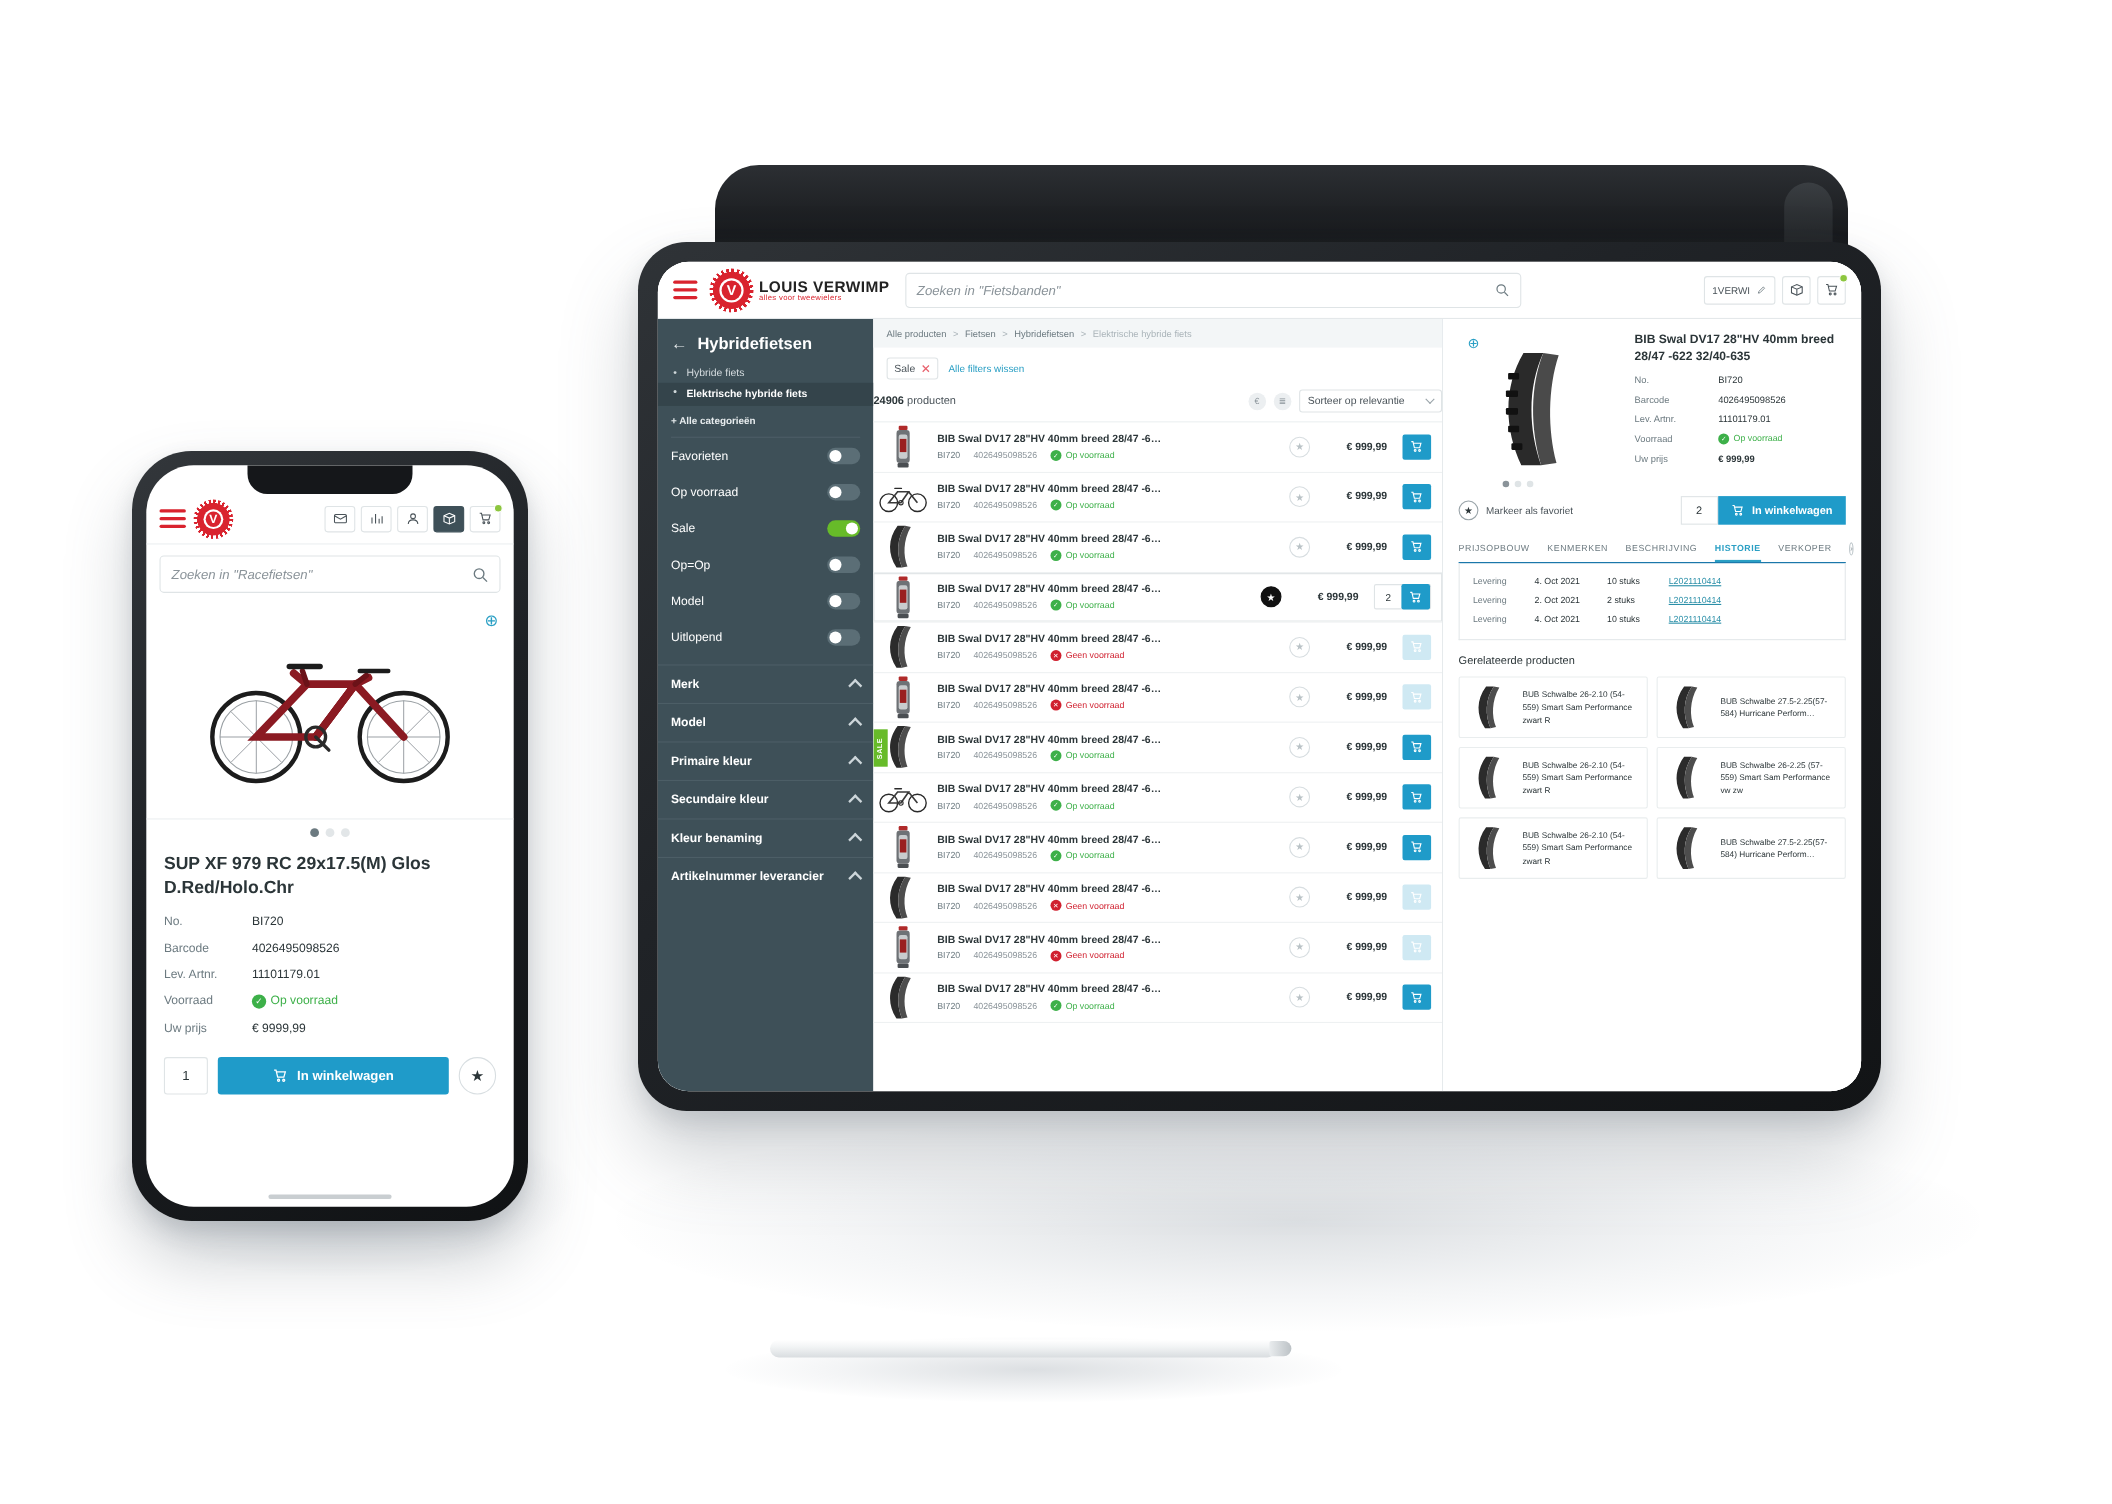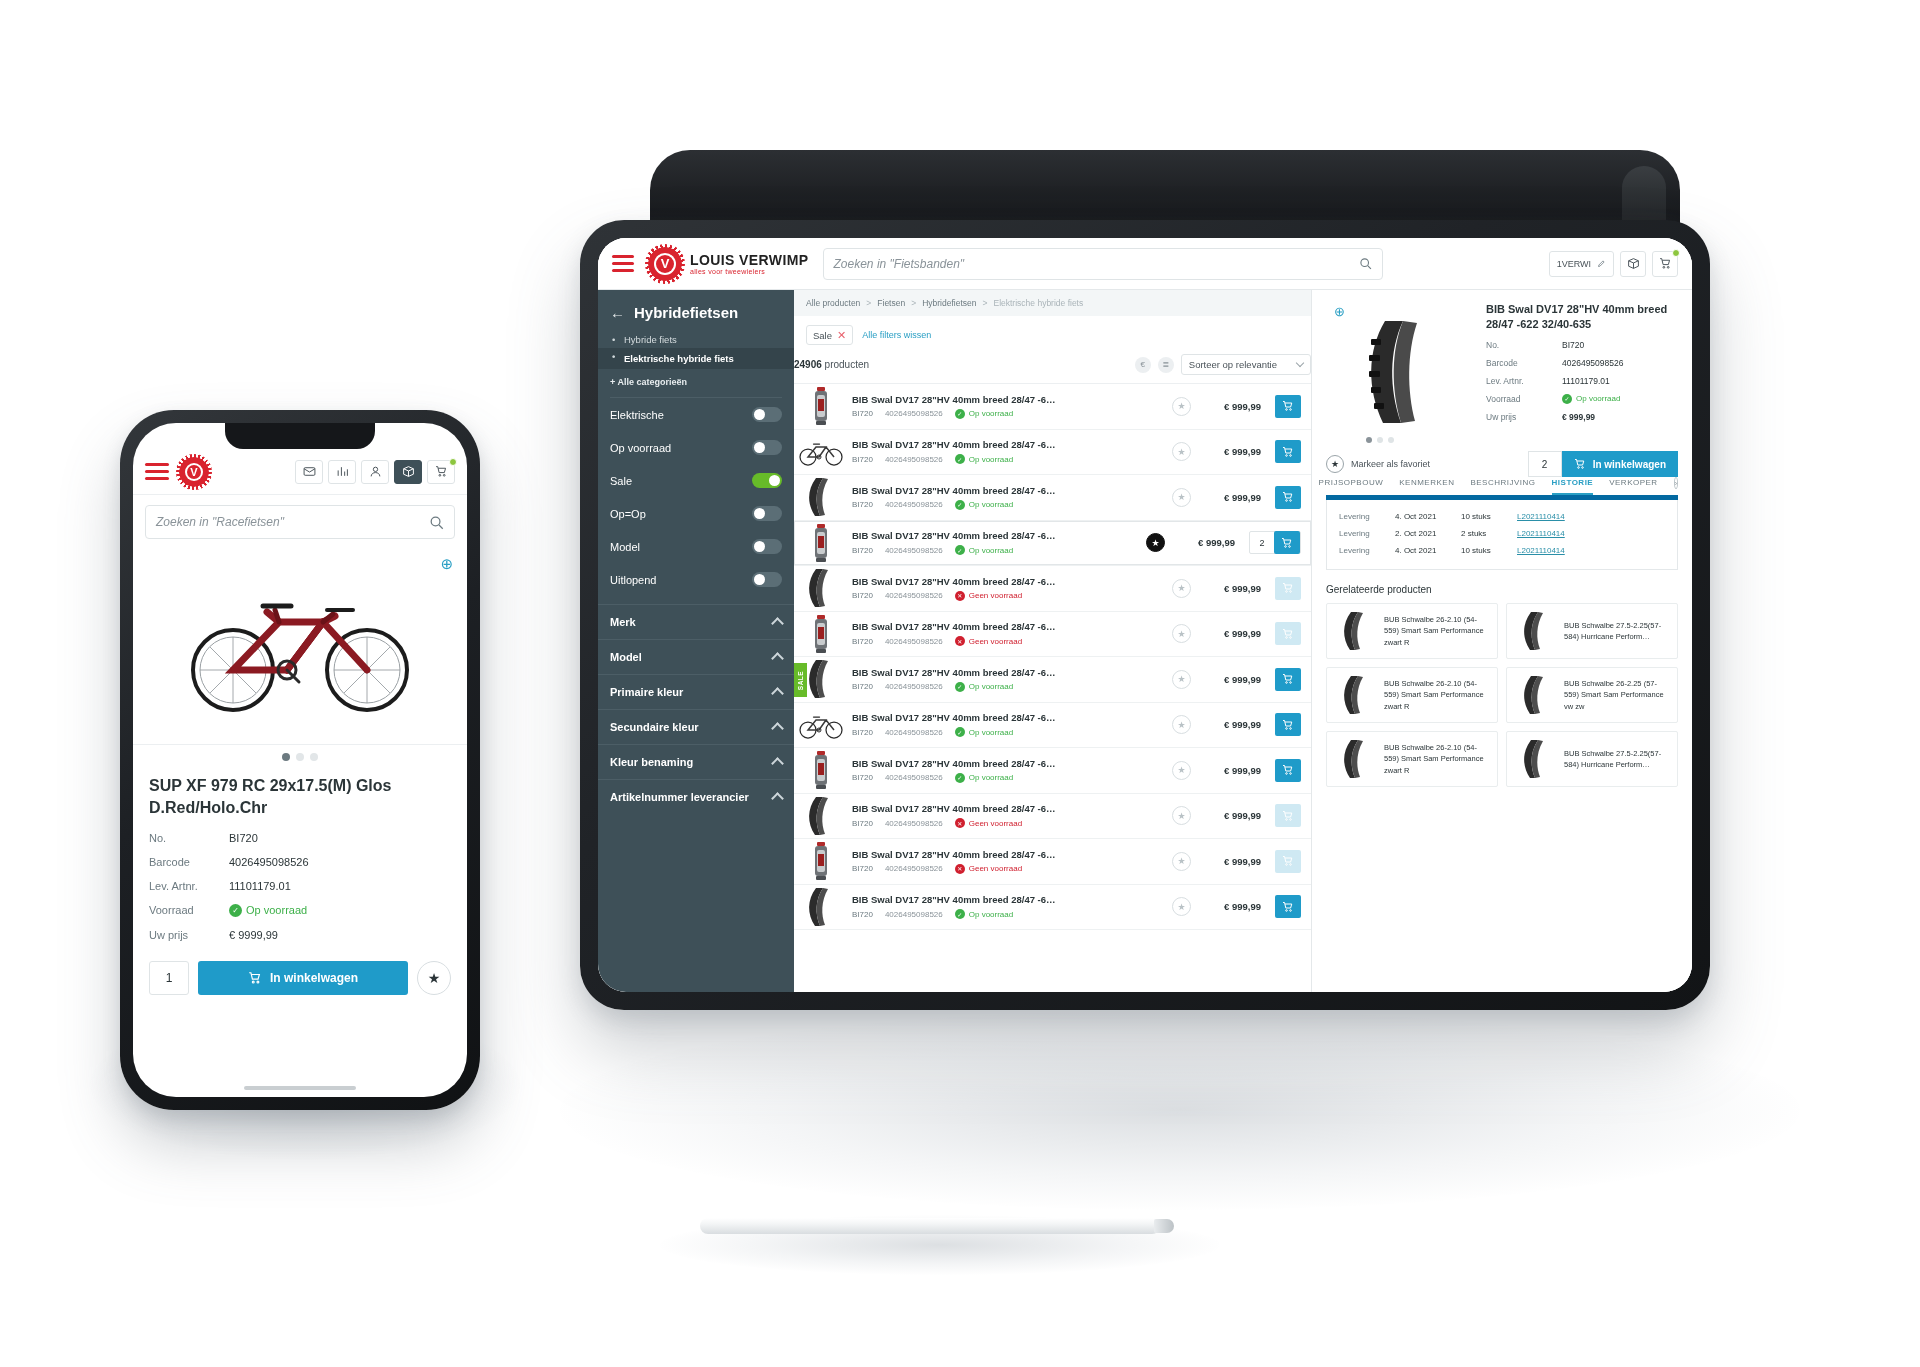--- a/index.html
+++ b/index.html
@@ -176,21 +176,21 @@
   .det-title { font-size:11px; font-weight:bold; color:#2b3538; line-height:1.35; }
   .spec { display:flex; margin-top:8px; font-size:8.5px; }
   .spec .k { width:76px; color:#6c7a80; }
   .spec .v { color:#2b3538; }
   .det-actions { display:flex; align-items:center; margin-top:14px; }
   .markfav { display:flex; align-items:center; gap:7px; font-size:9px; color:#4a5359; }
   .markfav .circ { width:18px; height:18px; border-radius:50%; border:1px solid #9aa4a9; display:flex; align-items:center; justify-content:center; font-size:9px; color:#2b3538; }
   .det-actions .right { margin-left:auto; display:flex; align-items:center; }
   .qty2 { width:34px; height:26px; border:1px solid #dfe4e6; display:flex; align-items:center; justify-content:center; font-size:10px; color:#2b3538; }
   .addcart { height:26px; background:#1f9bc9; color:#fff; font-size:10px; font-weight:bold; display:flex; align-items:center; gap:7px; padding:0 12px; }
-  .tabs { display:flex; align-items:center; gap:16px; border-bottom:5px solid #0369a1;justify-content:flex-end; }
+  .tabs { display:flex; align-items:center; gap:16px; margin-top:16px; border-bottom:1px solid #0369a1; }
   .tab { font-size:8px; color:#6c7a80; letter-spacing:0.5px; padding-bottom:6px; border-bottom:2px solid transparent; }
   .tab.active { color:#2a9fc4; border-bottom-color:#2a9fc4; font-weight:bold; }
   .tab-more { width:12px; height:12px; border-radius:50%; border:1px solid #bcc5c9; color:#8a9399; font-size:7px; display:flex; align-items:center; justify-content:center; margin-bottom:6px; }
   .histbox { border:1px solid #e4e8ea; border-top:none; padding:8px 2px 10px; }
   .hrow { display:flex; align-items:center; padding:4px 10px; font-size:8px; }
   .hrow .c1 { width:56px; color:#6c7a80; }
   .hrow .c2 { width:66px; color:#2b3538; }
   .hrow .c3 { width:56px; color:#2b3538; }
   .hrow .c4 { color:#2a8fa8; text-decoration:underline; }
   .rel-title { font-size:10px; color:#2b3538; margin:14px 0 8px; }
@@ -311,21 +311,21 @@
               <div class="sb-head">
                 <span class="back">←</span>
                 <span class="title">Hybridefietsen</span>
               </div>
               <div class="sb-sub"><span>Hybride fiets</span></div>
               <div class="sb-sub active"><span>Elektrische hybride fiets</span></div>
               <div class="sb-all">+ Alle categorieën</div>
               <div class="sb-divider"></div>
 
               <div class="toggle-row">
-                <span class="tl">Elektrische</span>
+                <span class="tl">Favorieten</span>
                 <span class="switch">
                     <i></i>
                   </span>
               </div>
               <div class="toggle-row">
                 <span class="tl">Op voorraad</span>
                 <span class="switch">
                     <i></i>
                   </span>
               </div>

